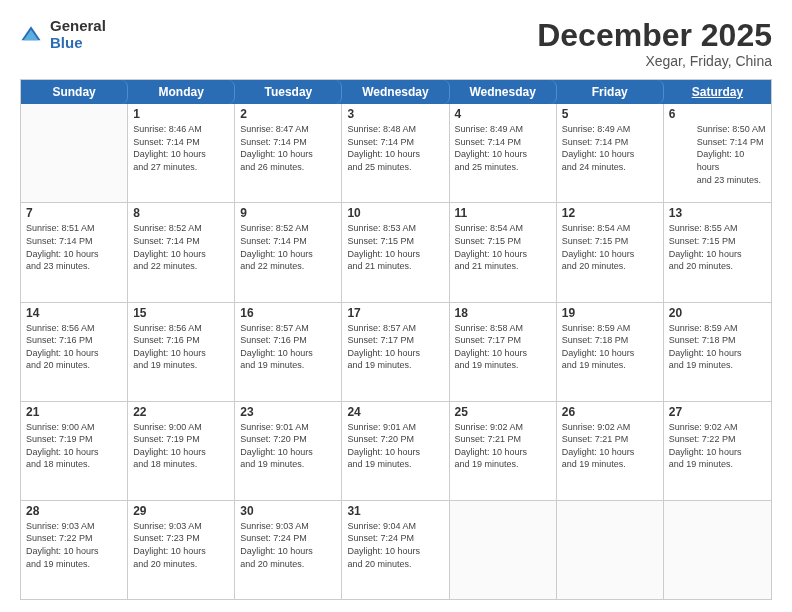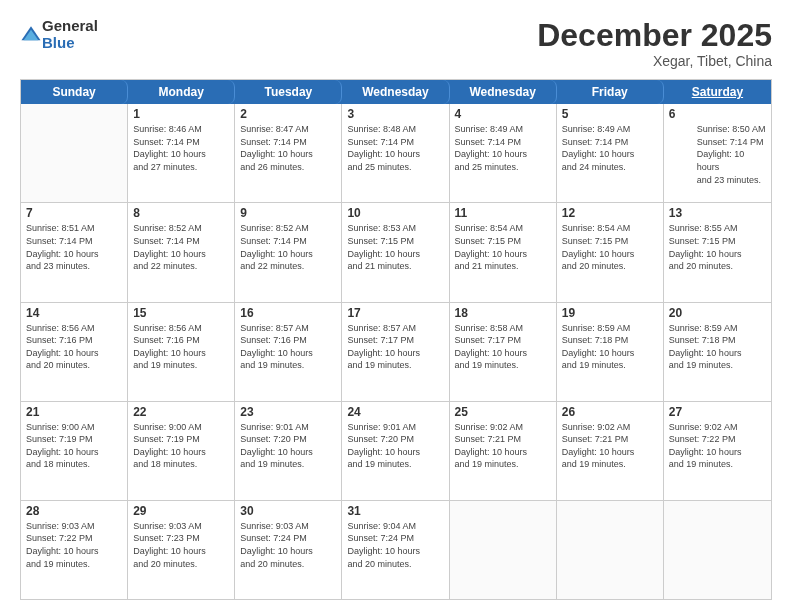--- a/index.html
+++ b/index.html
@@ -19,21 +19,21 @@
     }
     .header {
       display: flex;
       justify-content: space-between;
       align-items: flex-start;
       margin-bottom: 10px;
     }
     .logo {
       display: flex;
       align-items: center;
-      gap: 0;
+      gap: 8px;
     }
     .logo-text {
       display: flex;
       flex-direction: column;
       line-height: 1.1;
     }
     .logo-general {
       font-size: 15px;
       font-weight: bold;
       color: #333;
@@ -125,21 +125,21 @@
         <polygon points="15,3 28,22 2,22" fill="#2a6db5"></polygon>
         <polygon points="15,8 25,22 5,22" fill="#5aaee0"></polygon>
       </svg>
       <div class="logo-text">
         <span class="logo-general">General</span>
         <span class="logo-blue">Blue</span>
       </div>
     </div>
     <div class="title-block">
       <div class="month-title">December 2025</div>
-      <div class="location">Xegar, Tibet, China</div>
+      <div class="location">Xegar, Friday, China</div>
     </div>
   </div>
 
   <div class="calendar">
     <div class="cal-header" id="cal-header">
         <div class="cal-header-cell">Sunday</div>
         <div class="cal-header-cell">Monday</div>
         <div class="cal-header-cell">Tuesday</div>
         <div class="cal-header-cell">Wednesday</div>
         <div class="cal-header-cell">Wednesday</div>

